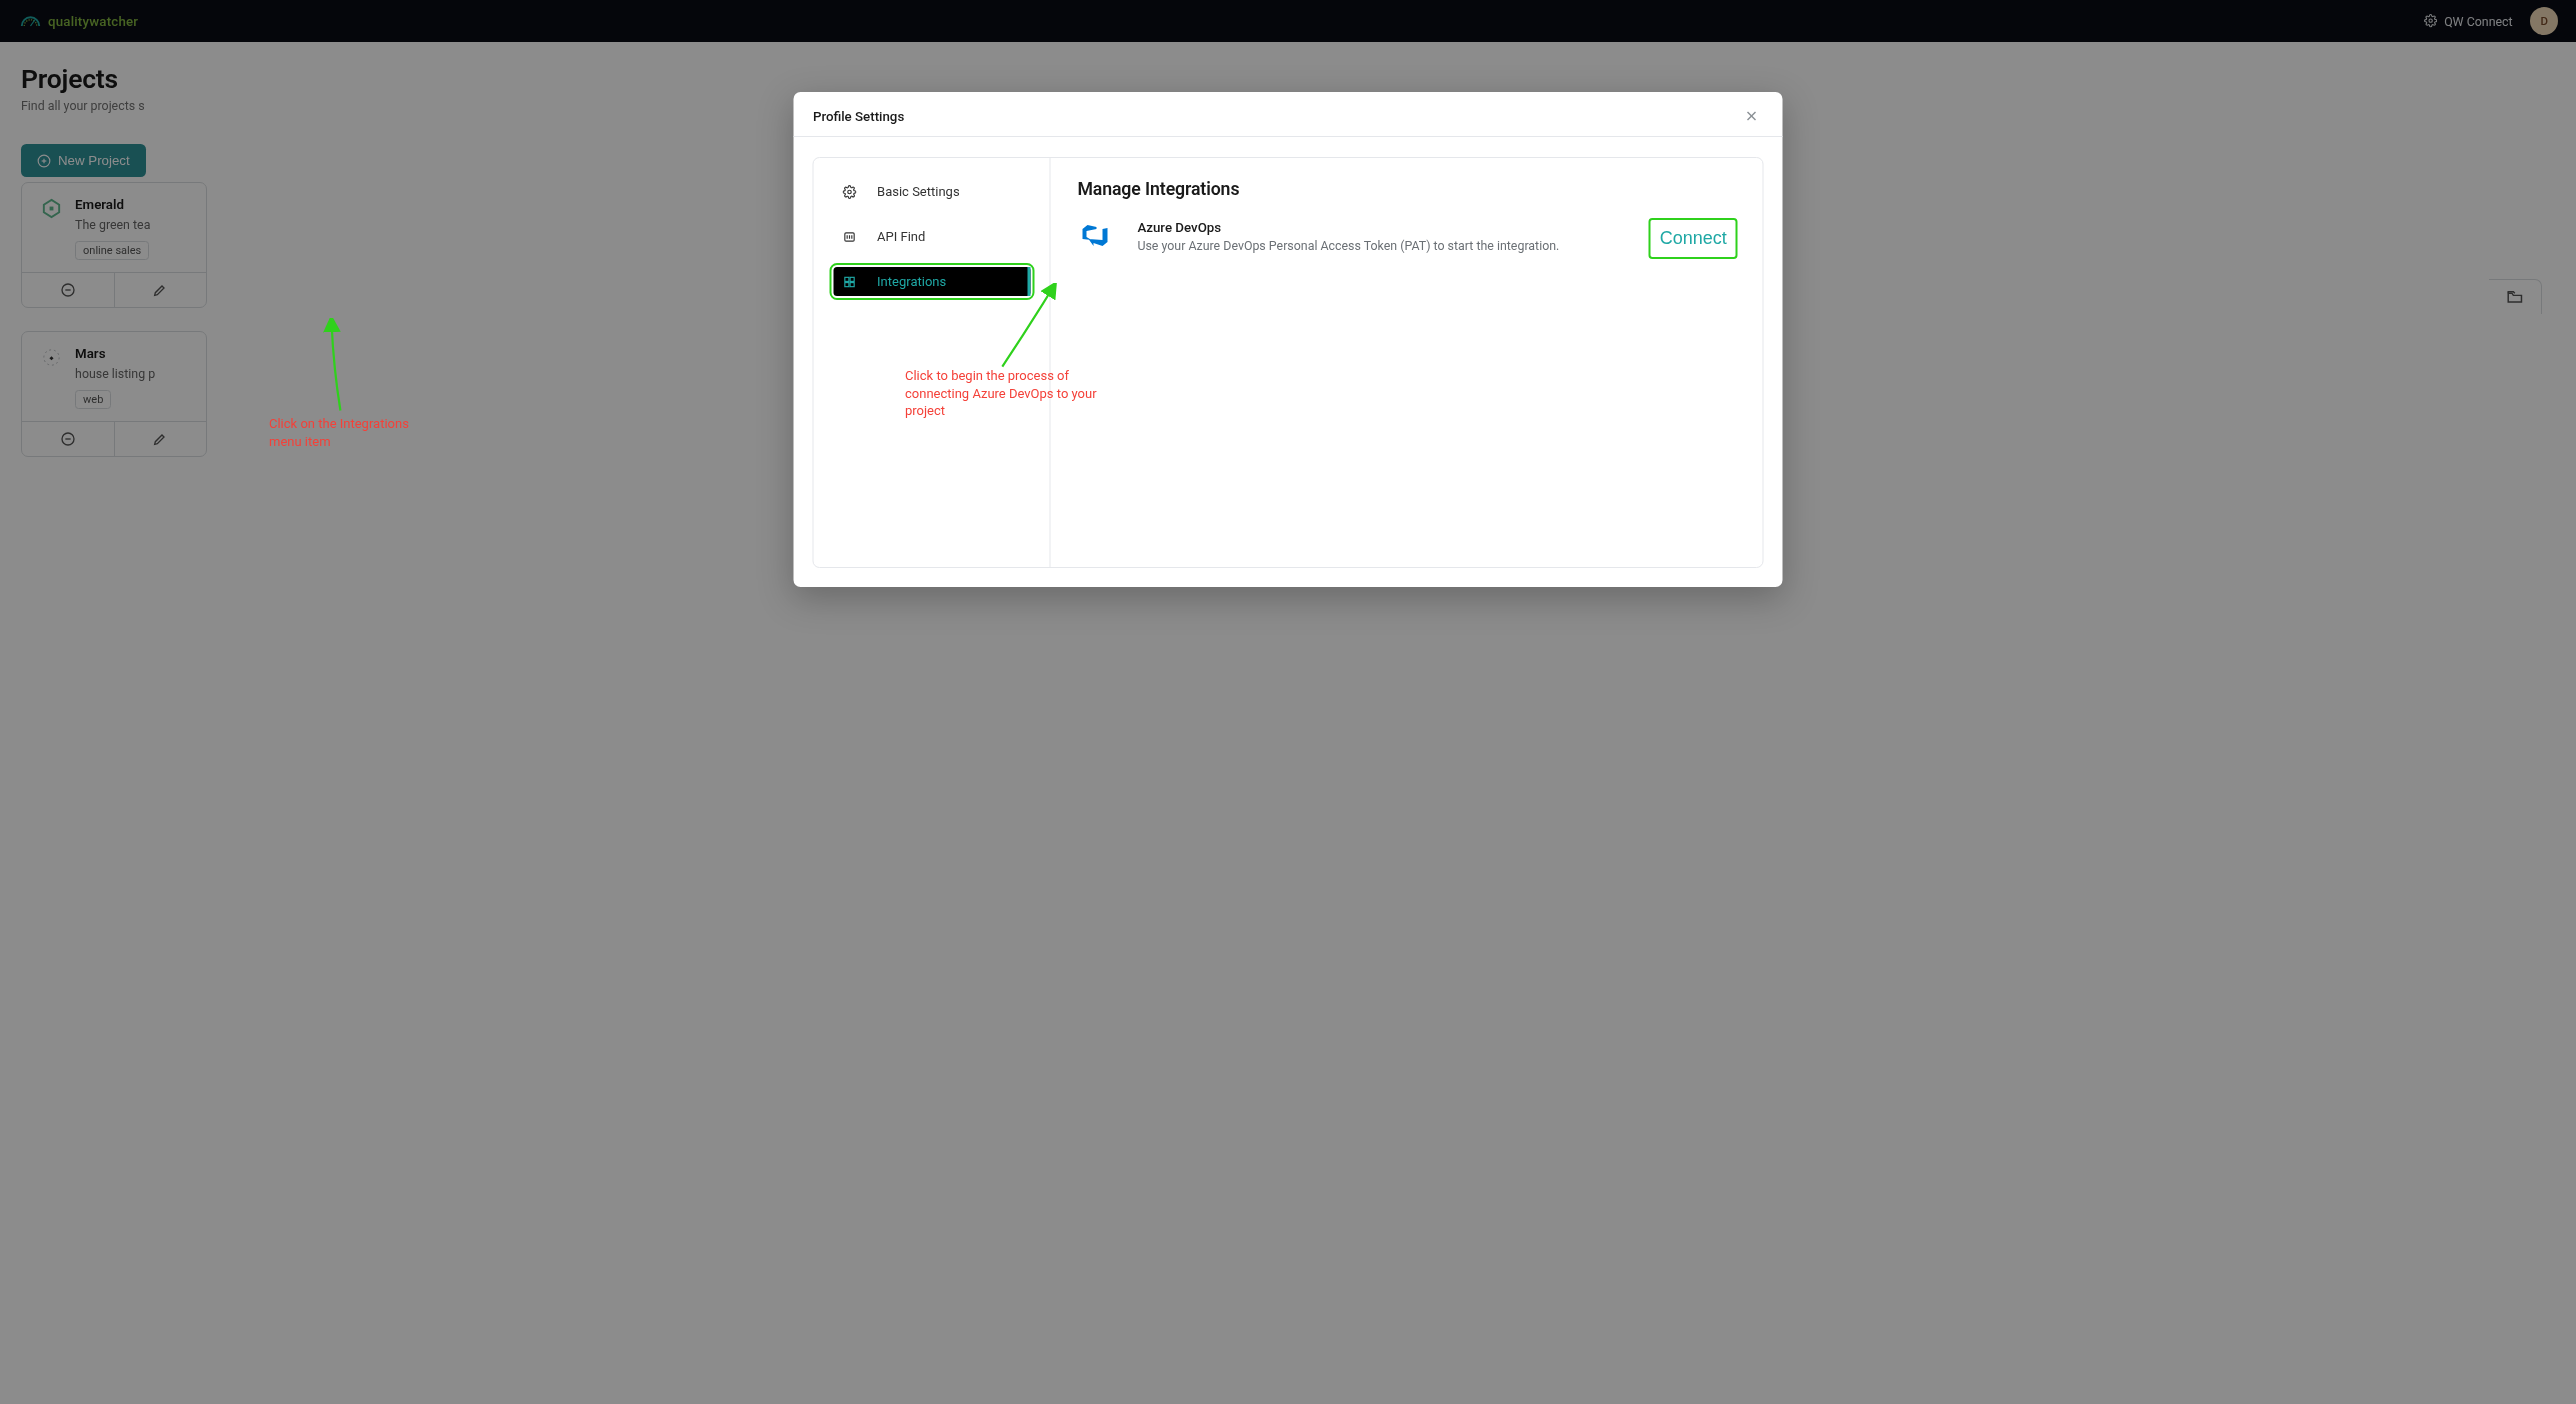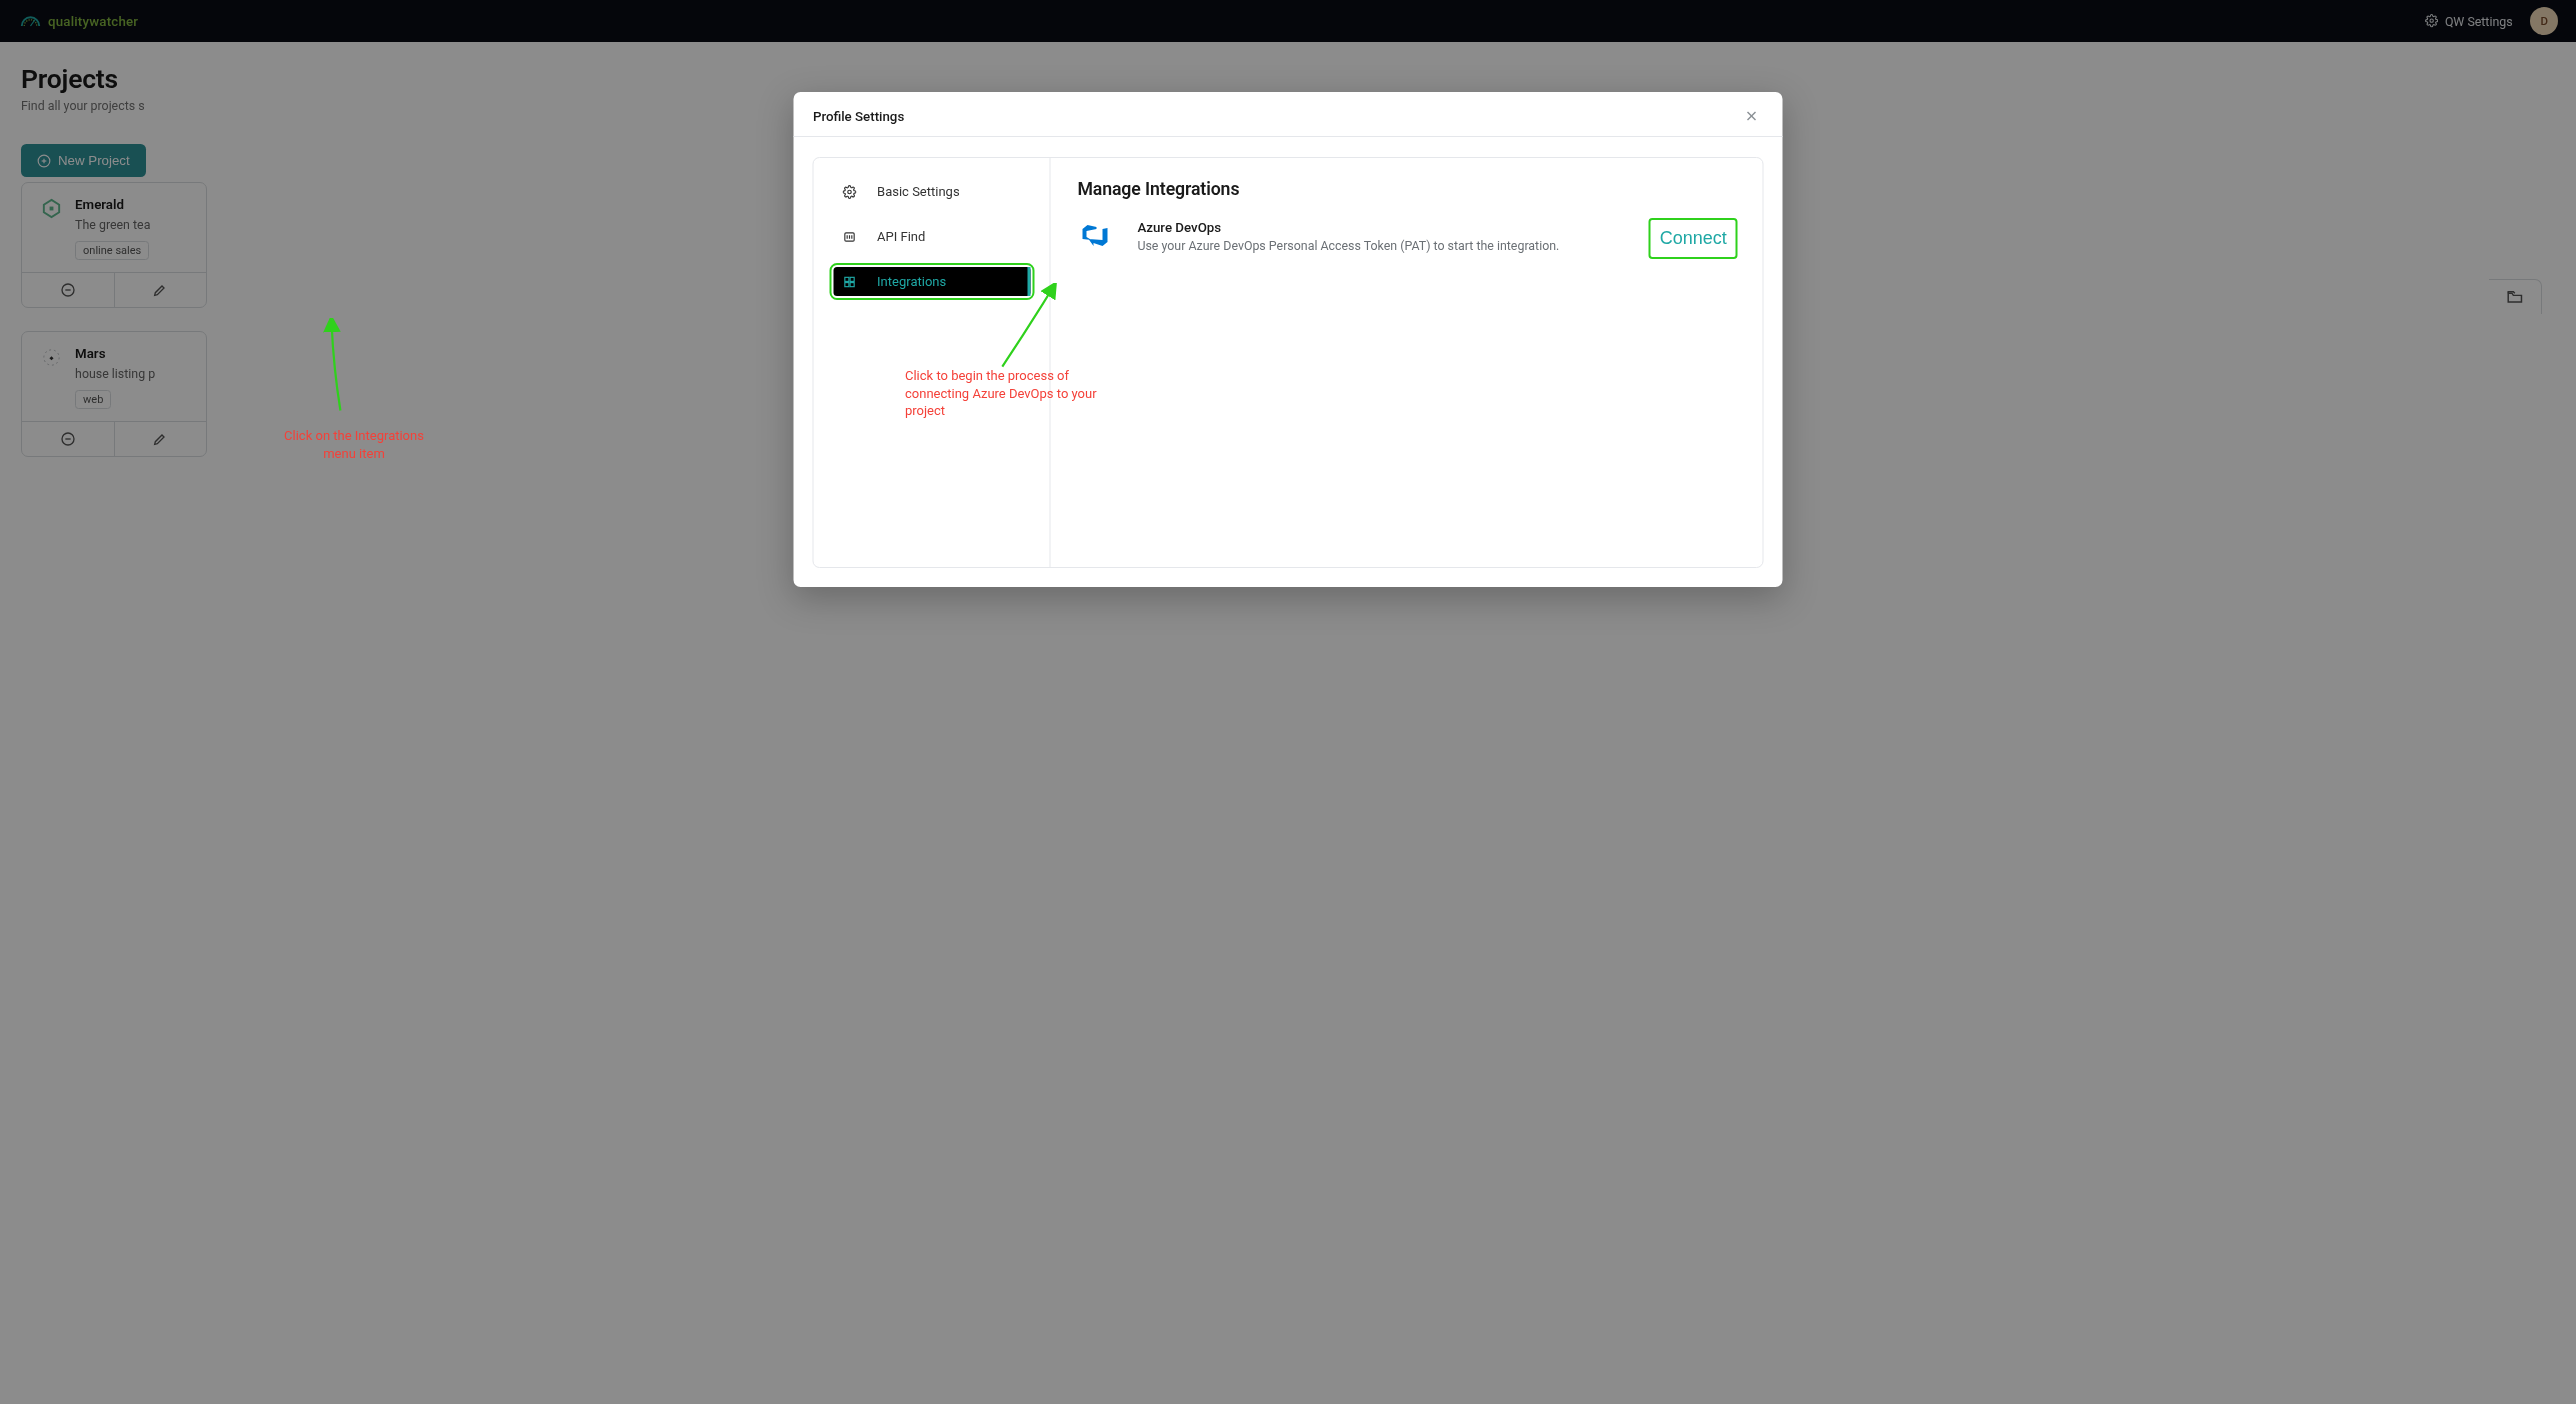--- a/index.html
+++ b/index.html
@@ -191,21 +191,21 @@
       </svg>
     </span>
     <span class="logo-text">qualitywatcher</span>
   </div>
   <div class="header-right">
     <div class="settings-link">
       <svg class="gear-ico" viewBox="0 0 24 24" fill="none" stroke="#e5e7eb" stroke-width="2">
         <circle cx="12" cy="12" r="3"></circle>
         <path d="M19.4 15a1.65 1.65 0 0 0 .33 1.82l.06.06a2 2 0 1 1-2.83 2.83l-.06-.06a1.65 1.65 0 0 0-1.82-.33 1.65 1.65 0 0 0-1 1.51V21a2 2 0 0 1-4 0v-.09a1.65 1.65 0 0 0-1-1.51 1.65 1.65 0 0 0-1.82.33l-.06.06a2 2 0 1 1-2.83-2.83l.06-.06a1.65 1.65 0 0 0 .33-1.82 1.65 1.65 0 0 0-1.51-1H3a2 2 0 0 1 0-4h.09a1.65 1.65 0 0 0 1.51-1 1.65 1.65 0 0 0-.33-1.82l-.06-.06a2 2 0 1 1 2.83-2.83l.06.06a1.65 1.65 0 0 0 1.82.33h0a1.65 1.65 0 0 0 1-1.51V3a2 2 0 0 1 4 0v.09a1.65 1.65 0 0 0 1 1.51h0a1.65 1.65 0 0 0 1.82-.33l.06-.06a2 2 0 1 1 2.83 2.83l-.06.06a1.65 1.65 0 0 0-.33 1.82v0a1.65 1.65 0 0 0 1.51 1H21a2 2 0 0 1 0 4h-.09a1.65 1.65 0 0 0-1.51 1z"></path>
       </svg>
-      <span>QW Settings</span>
+      <span>QW Connect</span>
     </div>
     <div class="avatar">
       <span>D</span>
     </div>
   </div>
 </div>
 
 <div class="page">
   <div class="page-toprow">
     <div>
@@ -349,21 +349,21 @@
             <button class="connect-btn">
               <span>Connect</span>
             </button>
           </div>
         </div>
       </div>
     </div>
   </div>
 </div>
 
-<div class="annotation" style="left:279px; top:415px; width:150px; text-align:center;margin-top:12px;">Click on the Integrations menu item</div>
+<div class="annotation" style="left:269px; top:415px; width:150px; ">Click on the Integrations menu item</div>
 <svg class="arrow-svg" style="left:314px; top:318px;" width="44" height="97" viewBox="0 0 50 110">
   <defs>
       <marker id="ah1" markerWidth="8" markerHeight="8" refX="4" refY="4" orient="auto">
         <path d="M0,0 L8,4 L0,8 z" fill="#2fd11c"></path>
       </marker>
     </defs>
   <path d="M30 105 Q 22 55 20 6" fill="none" stroke="#2fd11c" stroke-width="2.5" marker-end="url(#ah1)"></path>
 </svg>
 
 <div class="annotation" style="left:905px; top:367px; width:199px;">Click to begin the process of connecting Azure DevOps to your project</div>

